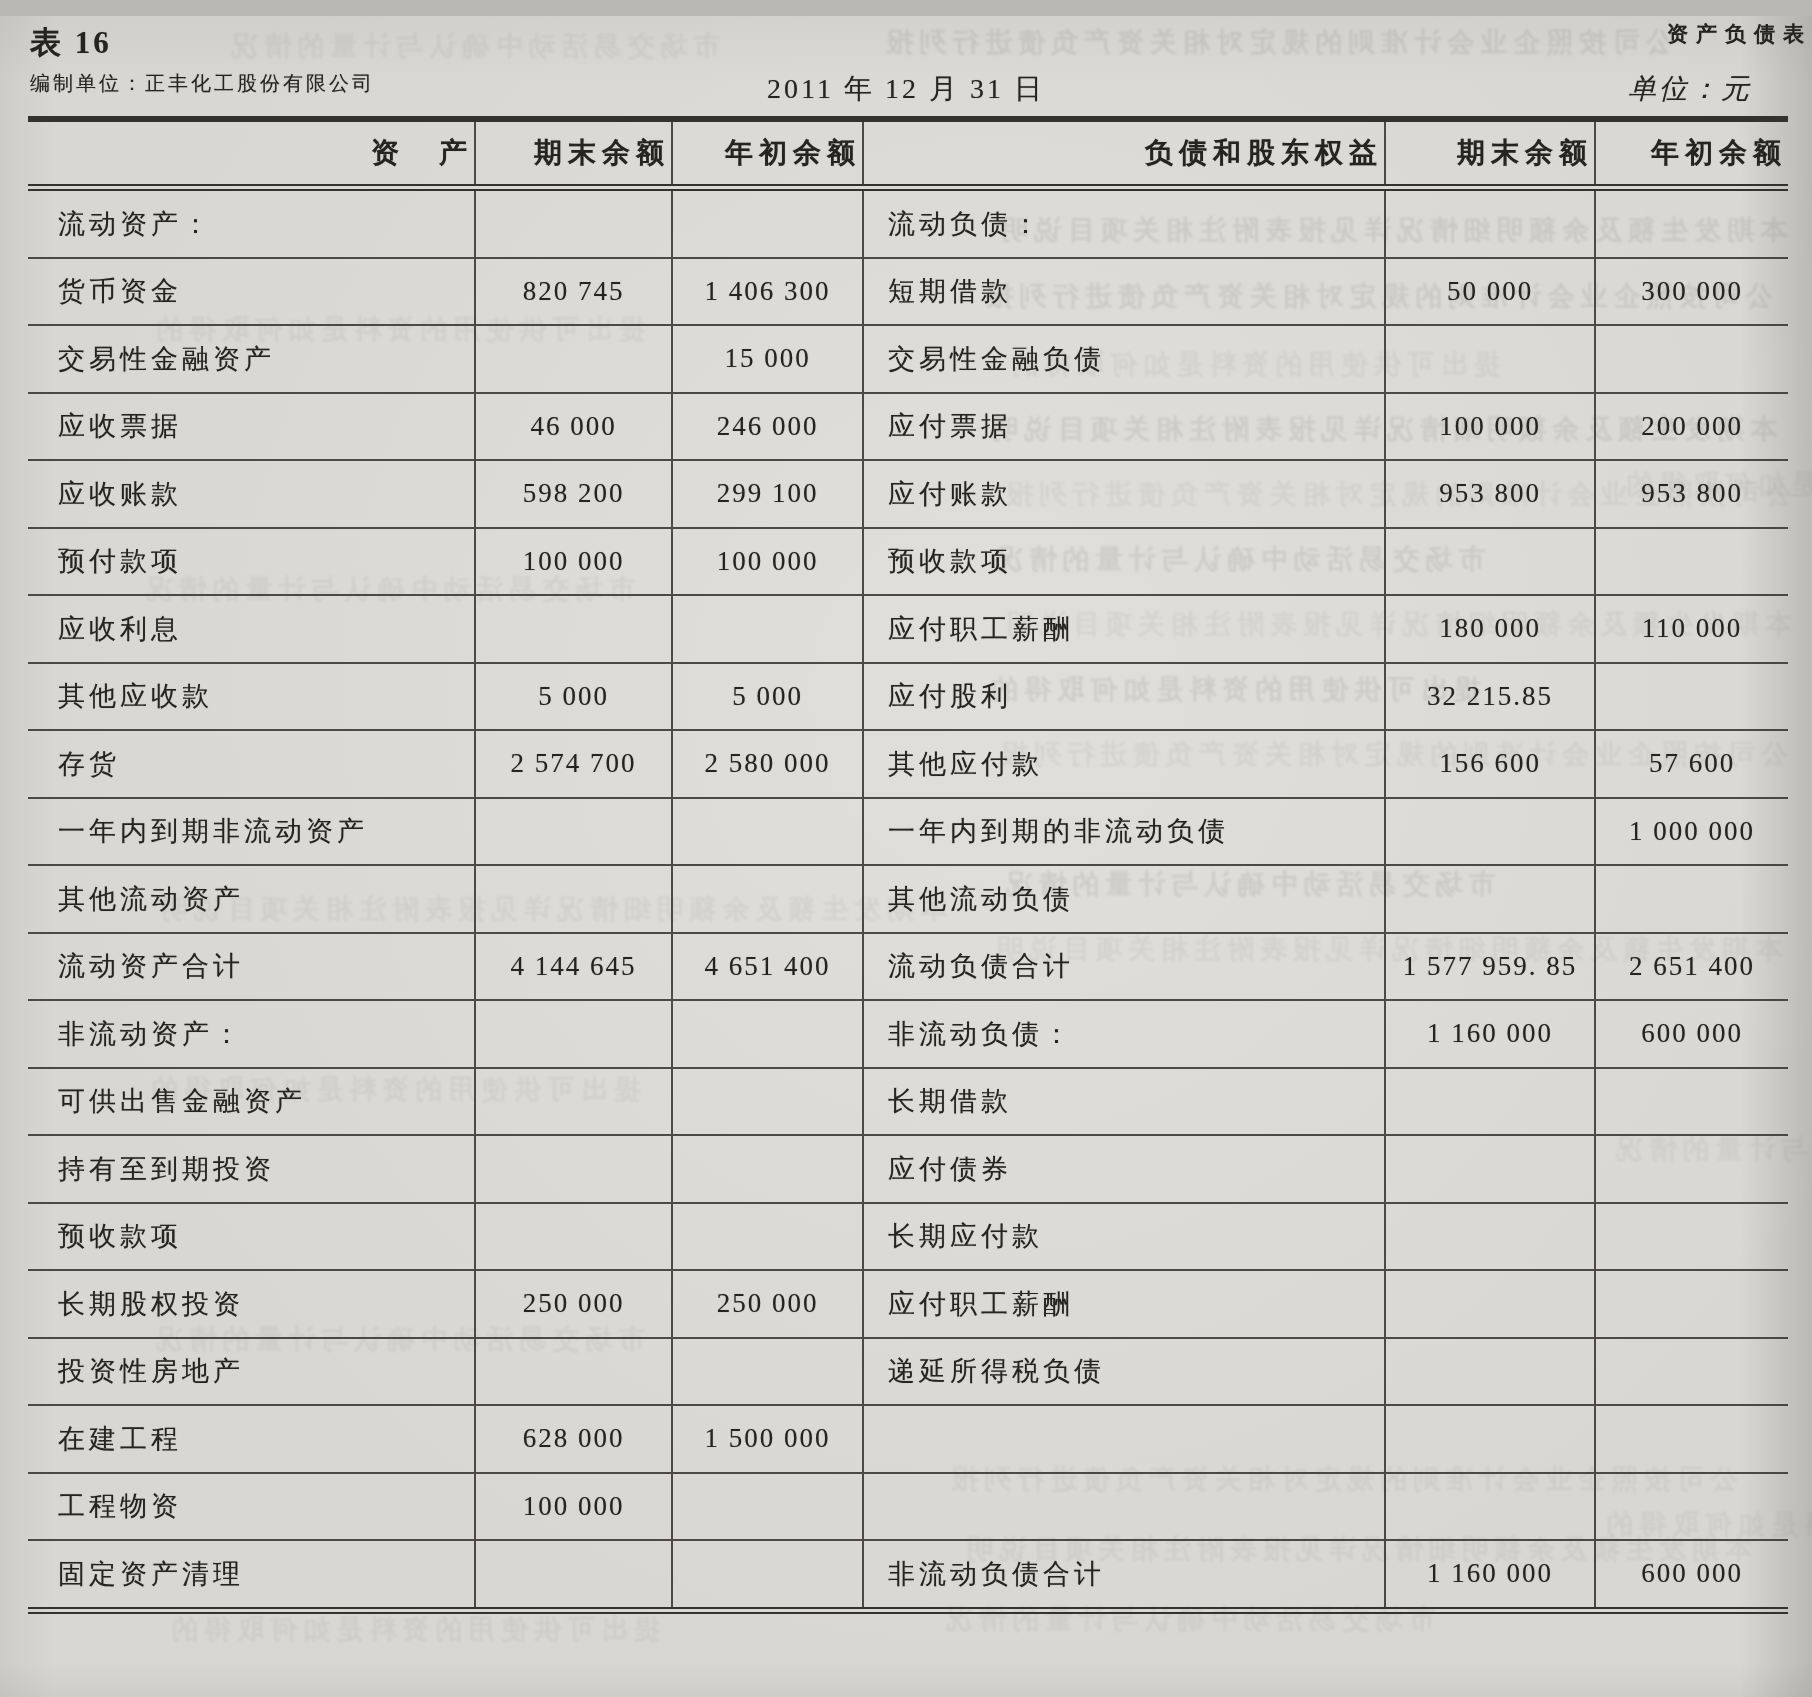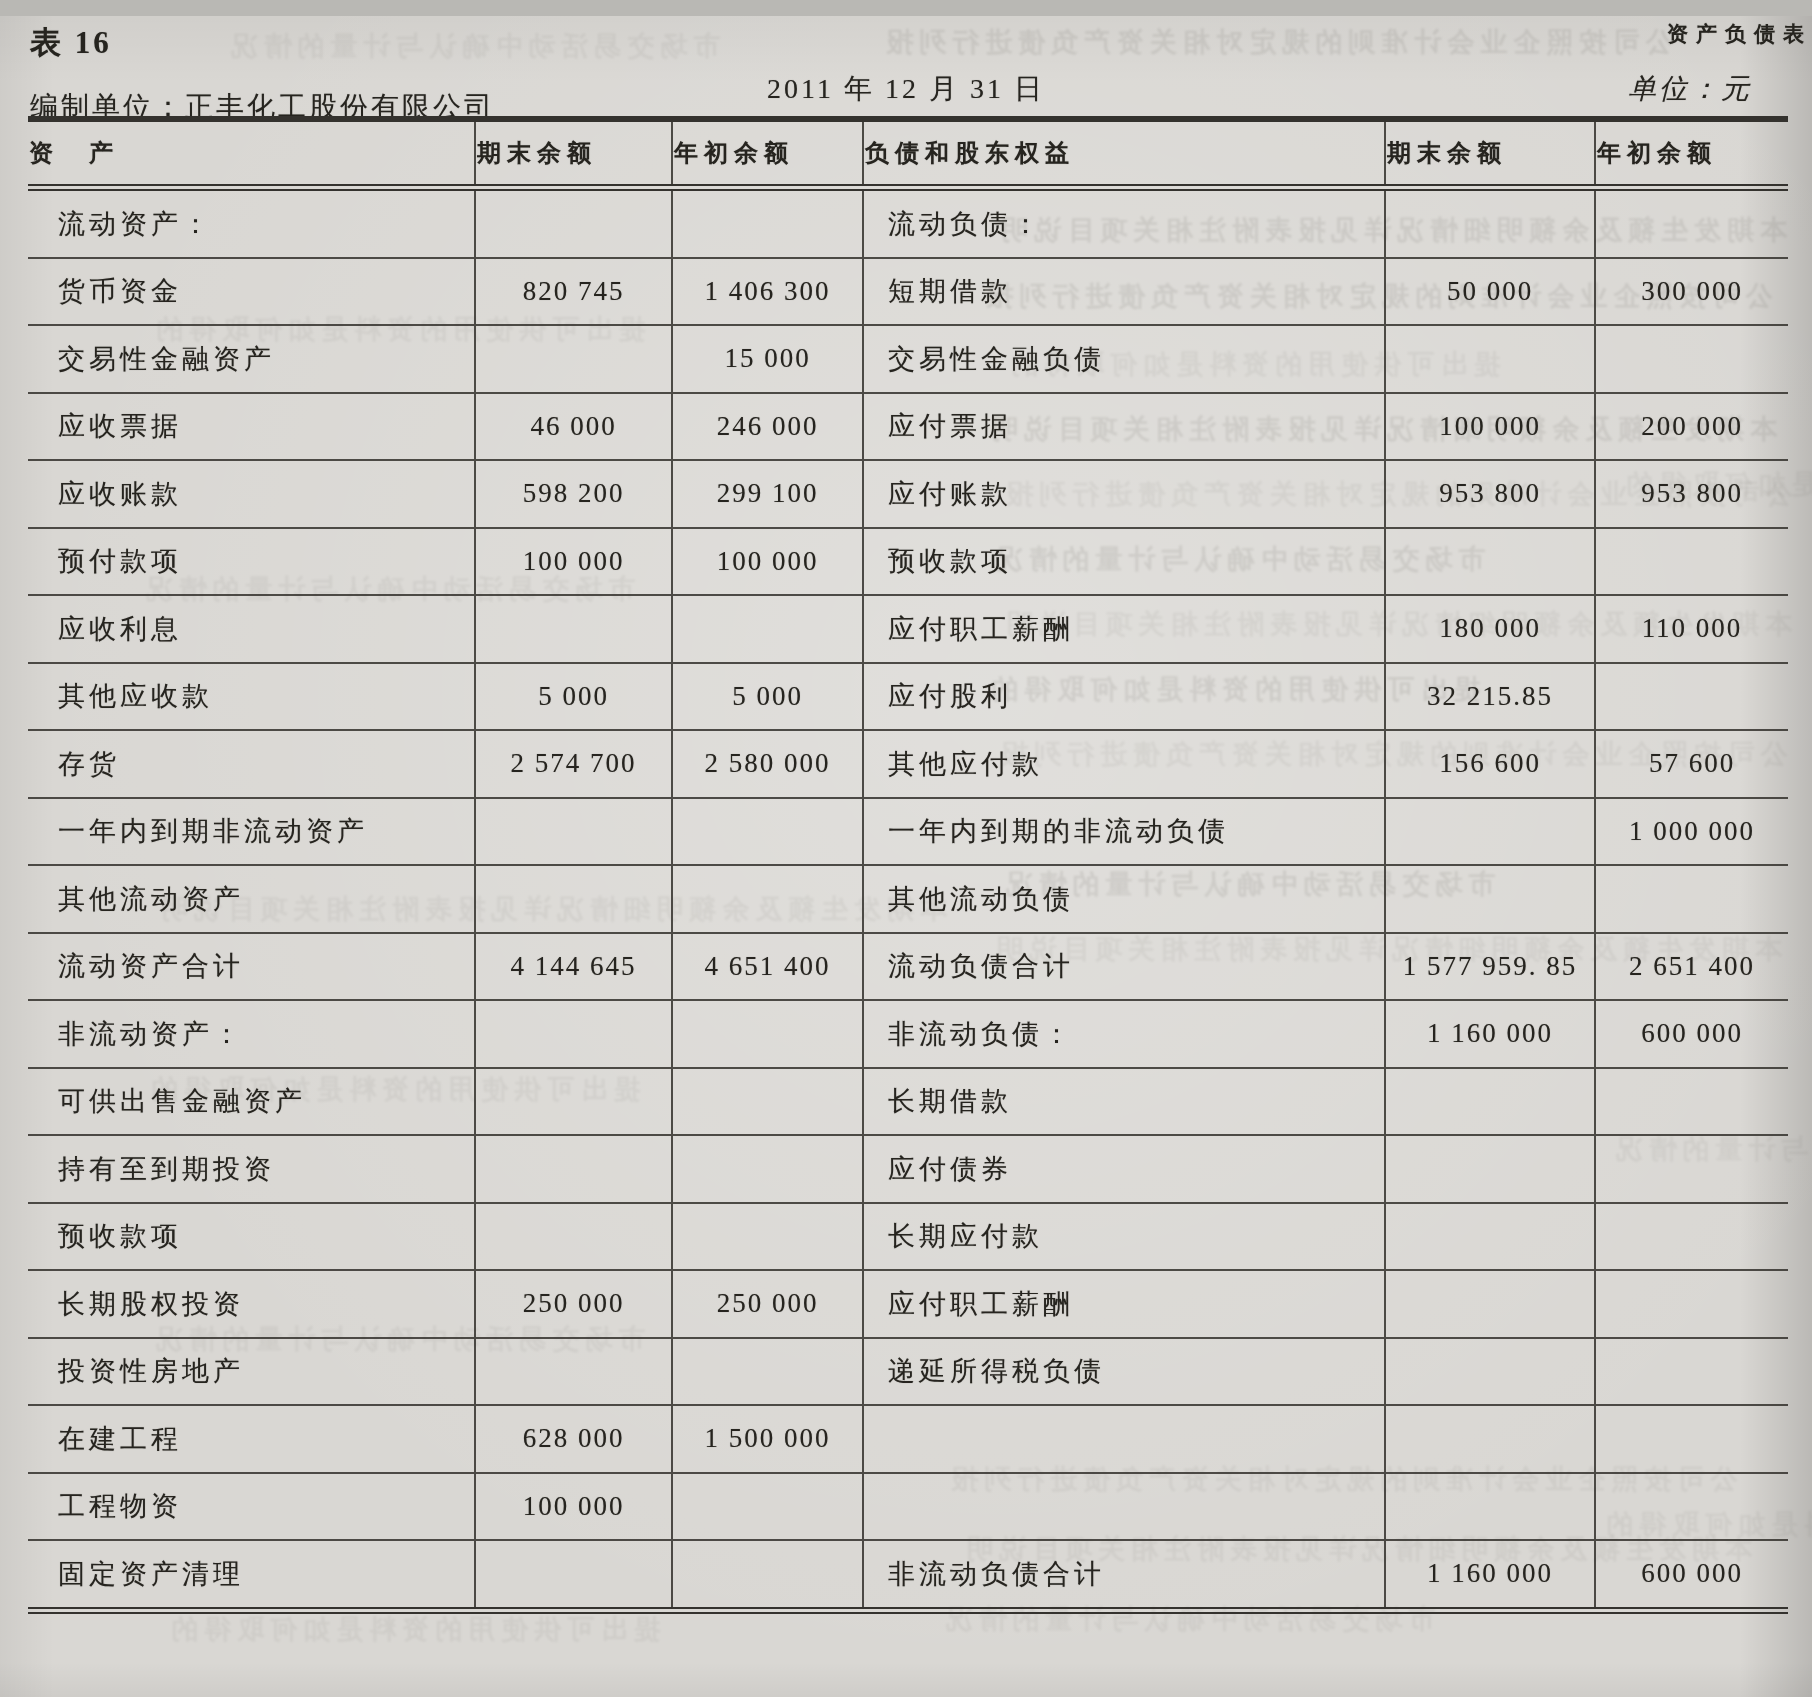--- a/index.html
+++ b/index.html
@@ -15,41 +15,41 @@
     font-family:"Liberation Serif","DejaVu Serif",serif;
     color:#26241f;
     margin-top:16px;
   }
   .ink{ text-shadow:0 0 1px rgba(38,36,31,.35); }
 
   
   .hdr-abs{ position:absolute; white-space:nowrap; }
   .table-label{ left:30px; top:6px; font-size:31px; font-weight:700; letter-spacing:3px; }
   .doc-title{ left:0; top:4px; width:100%; text-align:right; font-size:21px; font-weight:700; letter-spacing:8px; }
-  .prepared-by{ left:30px; top:72px; font-size:28px; letter-spacing:3px; }
+  .prepared-by{ left:30px; top:54px; font-size:20px; letter-spacing:3px; }
   .doc-date{ left:0; top:54px; width:100%; text-align:center; font-size:28px; letter-spacing:3px; }
   .unit-label{ right:60px; top:54px; font-size:28px; letter-spacing:3px;font-style:italic; }
 
   
   table.bs{
     position:absolute; left:28px; top:100px;
     width:1760px;
     border-collapse:collapse; table-layout:fixed;
     border-top:6px solid #34322e;
     border-bottom:7px double #34322e;
   }
   table.bs th, table.bs td{
     overflow:hidden; white-space:nowrap;
     font-weight:inherit;
   }
   table.bs thead th{
     height:60px; vertical-align:middle;
-    font-size:24px; font-weight:700; letter-spacing:6px;
+    font-size:28px; font-weight:700; letter-spacing:6px;
     border-bottom:7px double #34322e;
-    text-align:left;
+    text-align:right;
   }
   table.bs tbody td{
     height:63.5px; vertical-align:middle;
     font-size:27px;
   }
   table.bs tbody tr + tr td{ border-top:2px solid rgba(50,48,44,.85); }
   table.bs th + th, table.bs td + td{ border-left:2px solid rgba(50,48,44,.85); }
   td.lbl{ text-align:left; letter-spacing:4px; }
   td.c0{ padding-left:30px; }
   td.c3{ padding-left:24px; }

